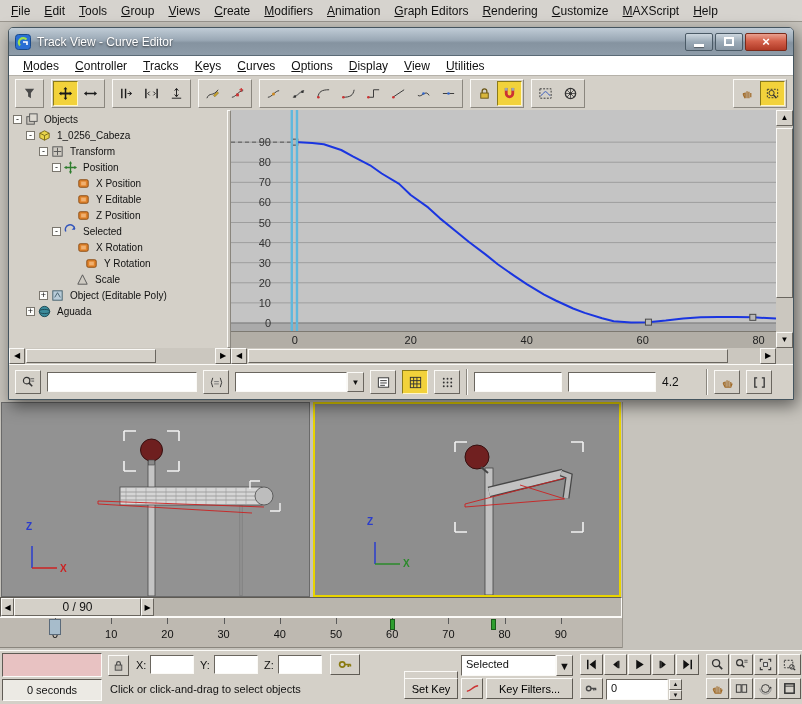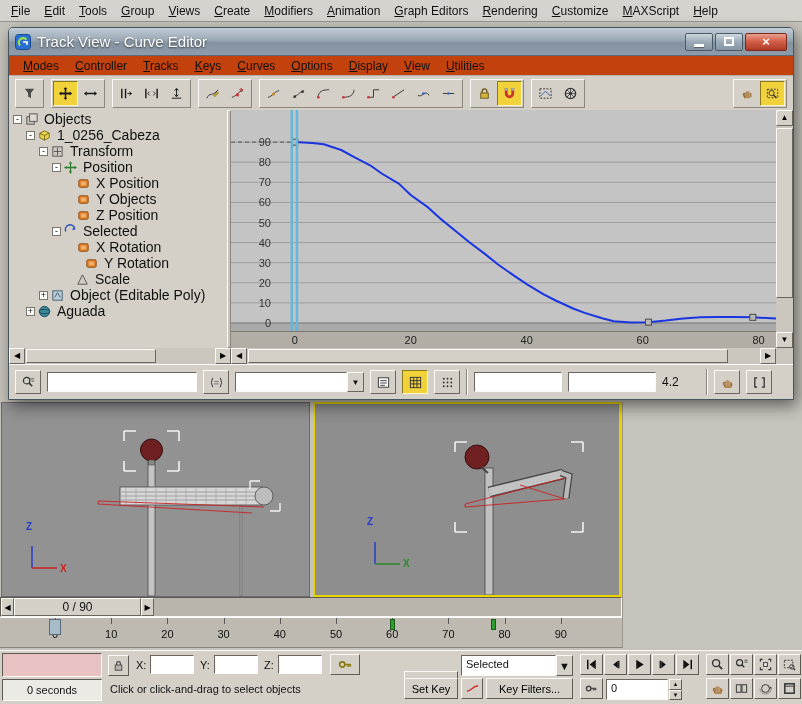--- a/index.html
+++ b/index.html
@@ -10,40 +10,40 @@
 .field{background:#fff;border:1px solid;border-color:#6a665f #fbfaf7 #fbfaf7 #6a665f;font-size:11px;padding:2px 4px;overflow:hidden;white-space:nowrap}
 
 
 #main-menubar{position:absolute;left:0;top:0;width:802px;height:22px;background:#d6d3ce;border-bottom:1px solid #9a968e;display:flex;align-items:center;padding:0 4px;z-index:1}
 .mmenu-item{padding:2px 7px;white-space:nowrap}
 
 
 #trackview{position:absolute;left:8px;top:27px;width:786px;height:373px;z-index:10;border:1px solid #45555f;border-radius:5px 5px 0 0;box-shadow:3px 6px 16px rgba(0,0,0,.5);background:#d4d0c8}
 #tv-inner{position:relative;width:784px;height:371px}
 #tv-titlebar{position:relative;height:28px;border-radius:4px 4px 0 0;background:linear-gradient(180deg,#c0ccd6,#9aa8b5 45%,#8593a0 55%,#8e9ca9);display:flex;align-items:center;padding:0 6px;border-bottom:1px solid #5a6a76}
-#tv-title{color:#fff;text-shadow:0 1px 2px rgba(0,0,0,.65);margin-left:6px;flex:1;font-size:15px}
+#tv-title{color:#fff;text-shadow:0 1px 2px rgba(0,0,0,.65);margin-left:6px;flex:1;font-size:12px}
 .win-btn{width:28px;height:18px;margin-left:2px;display:flex;align-items:center;justify-content:center;border:1px solid #4a5a66;border-radius:2px;background:linear-gradient(#ccd6de,#9baab7 50%,#8795a2)}
 .win-btn.close{width:42px;background:linear-gradient(#e9a08f,#d4604a 45%,#b03a26);border-color:#7a2a1a}
 .g-min{width:10px;height:3px;background:#fff;margin-top:7px;box-shadow:0 1px 1px rgba(0,0,0,.4)}
 .g-max{width:10px;height:9px;border:2px solid #fff}
 .g-close{color:#fff;font-size:13px;font-weight:bold;line-height:1}
-#tv-menubar{height:20px;display:flex;align-items:center;padding:0 6px;background:#c2410c;border-bottom:1px solid #b5b1a9}
+#tv-menubar{height:20px;display:flex;align-items:center;padding:0 6px;background:#ffffff;border-bottom:1px solid #b5b1a9}
 .tvmenu-item{padding:1px 8px;white-space:nowrap}
 #tv-toolbar{height:34px;display:flex;align-items:center;padding:2px 6px;gap:7px;background:#d4d0c8}
 .tb-group{display:flex;align-items:center;padding:1px;border:1px solid;border-color:#fbfaf7 #8a867e #8a867e #fbfaf7;background:#d4d0c8}
 .tb-btn{width:25px;height:25px;display:flex;align-items:center;justify-content:center;border:1px solid #d4d0c8;background:#d4d0c8}
 .tb-btn.pressed{background:#f2d23b;border-color:#8a7a1a #fff6c8 #fff6c8 #8a7a1a}
 .tb-right{margin-left:auto}
 #tv-content{position:relative;height:238px;background:#d4d0c8;overflow:hidden}
 #tv-tree{position:absolute;left:0;top:0;width:218px;height:238px;overflow:hidden;padding-top:1px}
 .tree-row{height:16px;display:flex;align-items:center;white-space:nowrap}
 .expander{width:9px;height:9px;border:1px solid #7a766e;background:#fdfdfb;font-size:9px;line-height:7px;text-align:center;margin-right:2px;flex:none}
 .expander-sp{width:11px;flex:none}
 .tree-ic{width:16px;height:15px;flex:none;margin-right:2px;display:flex;align-items:center}
-.tree-label{font-size:14px;padding:0 2px}
+.tree-label{font-size:10px;padding:0 2px}
 .tree-label.selected{background:#f6de3d}
 .tree-label.bold{font-weight:normal}
 #tv-splitter{position:absolute;left:218px;top:0;width:4px;height:238px;background:#c9c5bd;border:1px solid;border-color:#fbfaf7 #8a867e #8a867e #fbfaf7}
 #plot-wrap{position:absolute;left:222px;top:0;width:545px;height:238px}
 #tv-graph{position:absolute;left:0;top:0;width:545px;height:221px;background:#c4c4c4}
 #tv-ruler{position:absolute;left:0;top:221px;width:545px;height:17px;background:#b2aea6;border-top:1px solid #7d7971}
 .ruler-num{position:absolute;top:2px;width:20px;text-align:center;font-size:11px;color:#222}
 #tv-vscroll{position:absolute;left:767px;top:0;width:17px;height:238px;background:#cbc7bf;display:flex;flex-direction:column}
 .sb-btn{width:17px;height:16px;font-size:8px;line-height:1;display:flex;align-items:center;justify-content:center;border:1px solid;border-color:#fbfaf7 #6a665f #6a665f #fbfaf7;background:#d4d0c8;flex:none;padding:0}
 .sb-btn.h{width:16px;height:16px}
@@ -640,21 +640,21 @@
             <span class="tree-label">X Position</span>
           </div>
           <div class="tree-row" style="padding-left: 56px;">
             <span class="expander-sp"></span>
             <span class="tree-ic">
               <svg viewBox="0 0 16 16" width="15" height="15">
                 <rect x="3" y="4" width="10" height="8" rx="1.5" fill="#e0832c" stroke="#8a4a10"></rect>
                 <rect x="5.5" y="6" width="5" height="4" fill="#f0b070"></rect>
               </svg>
             </span>
-            <span class="tree-label">Y Objects</span>
+            <span class="tree-label">Y Editable</span>
           </div>
           <div class="tree-row" style="padding-left: 56px;">
             <span class="expander-sp"></span>
             <span class="tree-ic">
               <svg viewBox="0 0 16 16" width="15" height="15">
                 <rect x="3" y="4" width="10" height="8" rx="1.5" fill="#e0832c" stroke="#8a4a10"></rect>
                 <rect x="5.5" y="6" width="5" height="4" fill="#f0b070"></rect>
               </svg>
             </span>
             <span class="tree-label">Z Position</span>

